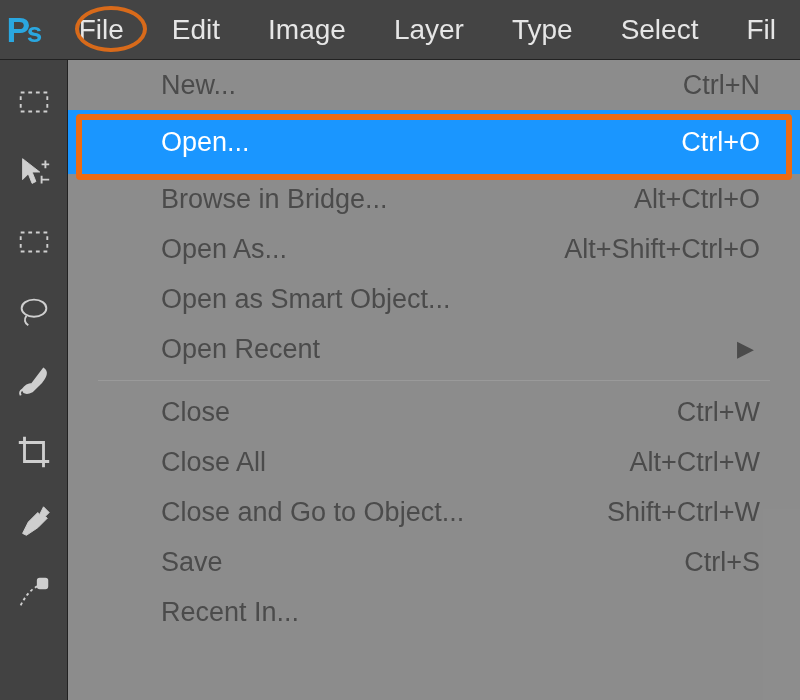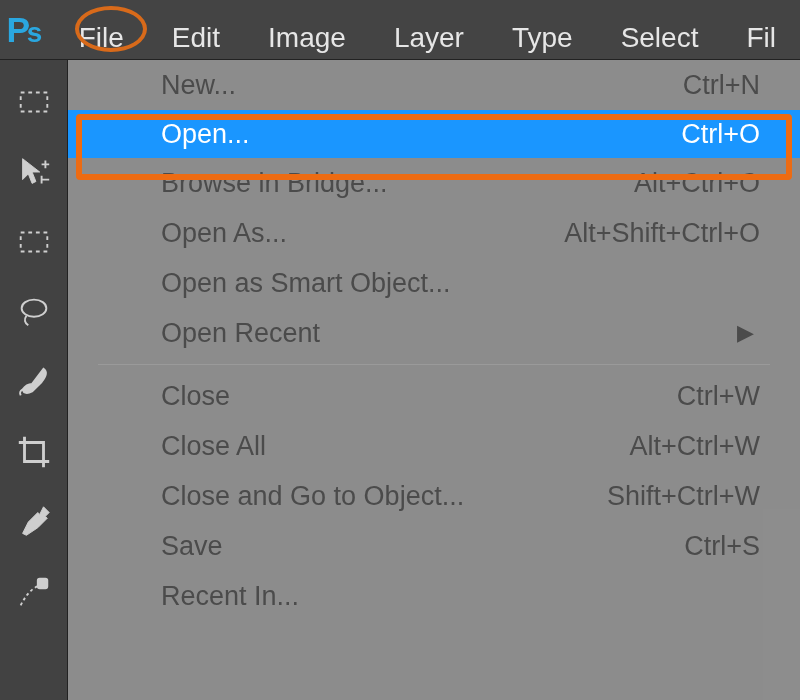--- a/index.html
+++ b/index.html
@@ -36,21 +36,21 @@
     justify-content: flex-start;
     padding-left: 4px;
   }
   .menubar-items {
     display: flex;
     align-items: center;
   }
   .menubar-item {
     font-size: 28px;
     color: #e6e6e6;
-    padding: 8px 24px;
+    padding: 0 24px;
     height: 60px;
     line-height: 60px;
     cursor: default;
     white-space: nowrap;
   }
   .file-highlight {
     position: absolute;
     left: 75px;
     top: 6px;
     width: 72px;
@@ -218,21 +218,21 @@
   </div>
 
   <div class="dimmer"></div>
 
   <div class="menu">
 
     <div class="menu-row">
       <span class="lbl">New...</span>
       <span class="short">Ctrl+N</span>
     </div>
-    <div class="menu-row selected" style="height:48px">
+    <div class="menu-row selected" style="height:64px">
       <span class="lbl">Open...</span>
       <span class="short">Ctrl+O</span>
     </div>
     <div class="menu-row">
       <span class="lbl">Browse in Bridge...</span>
       <span class="short">Alt+Ctrl+O</span>
     </div>
     <div class="menu-row">
       <span class="lbl">Open As...</span>
       <span class="short">Alt+Shift+Ctrl+O</span>

